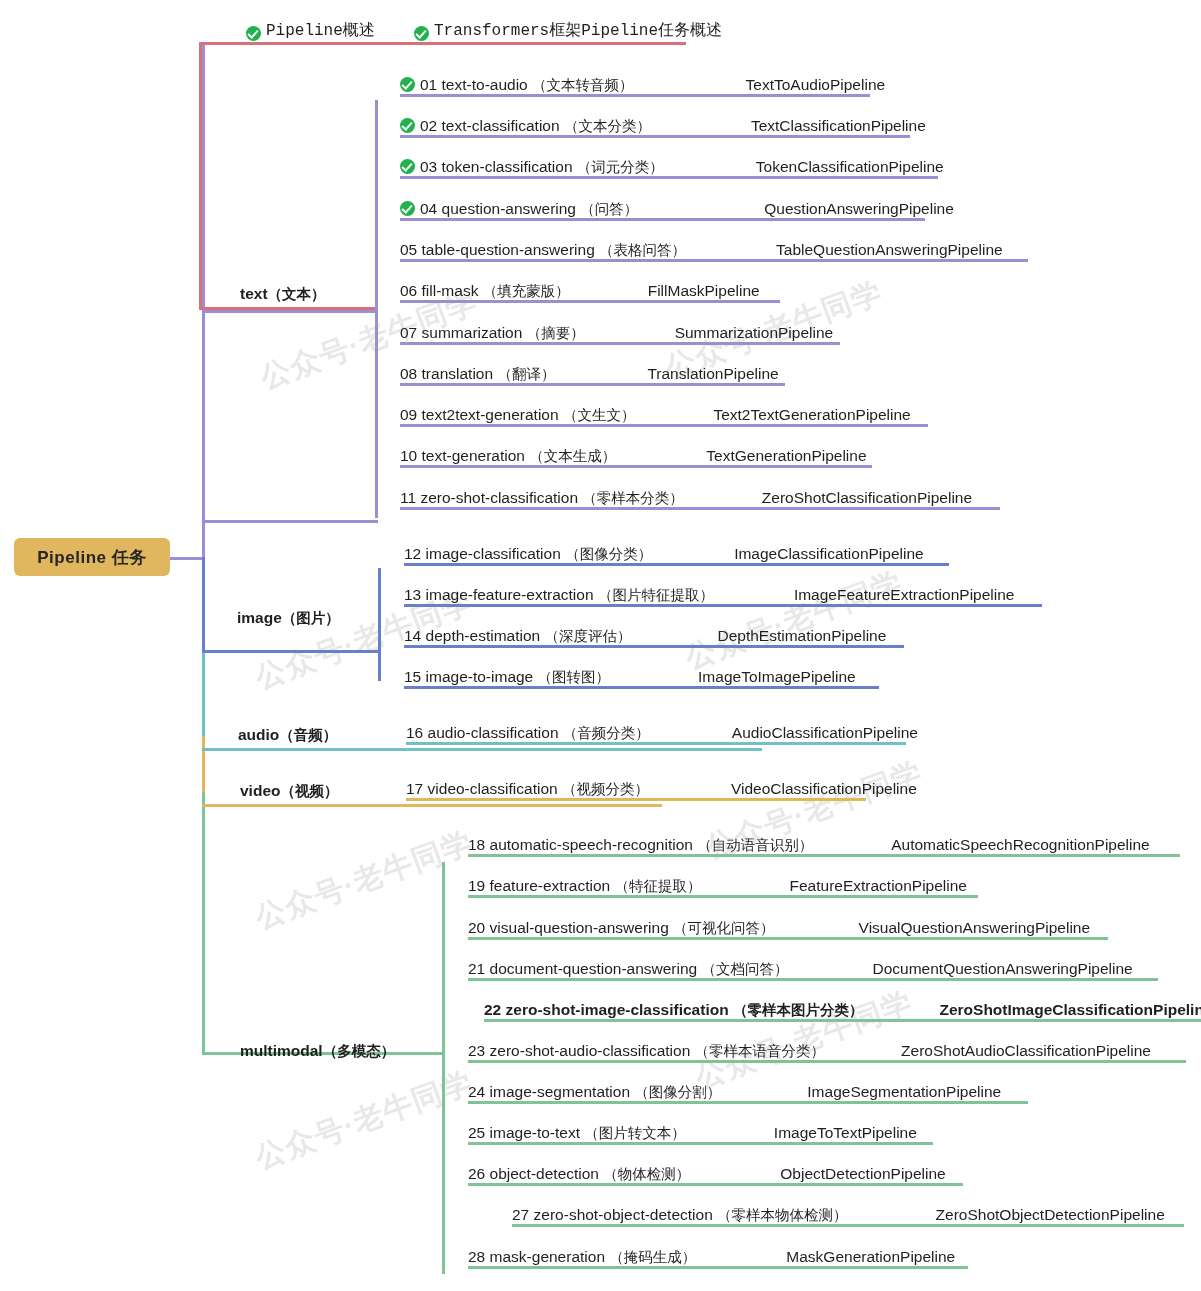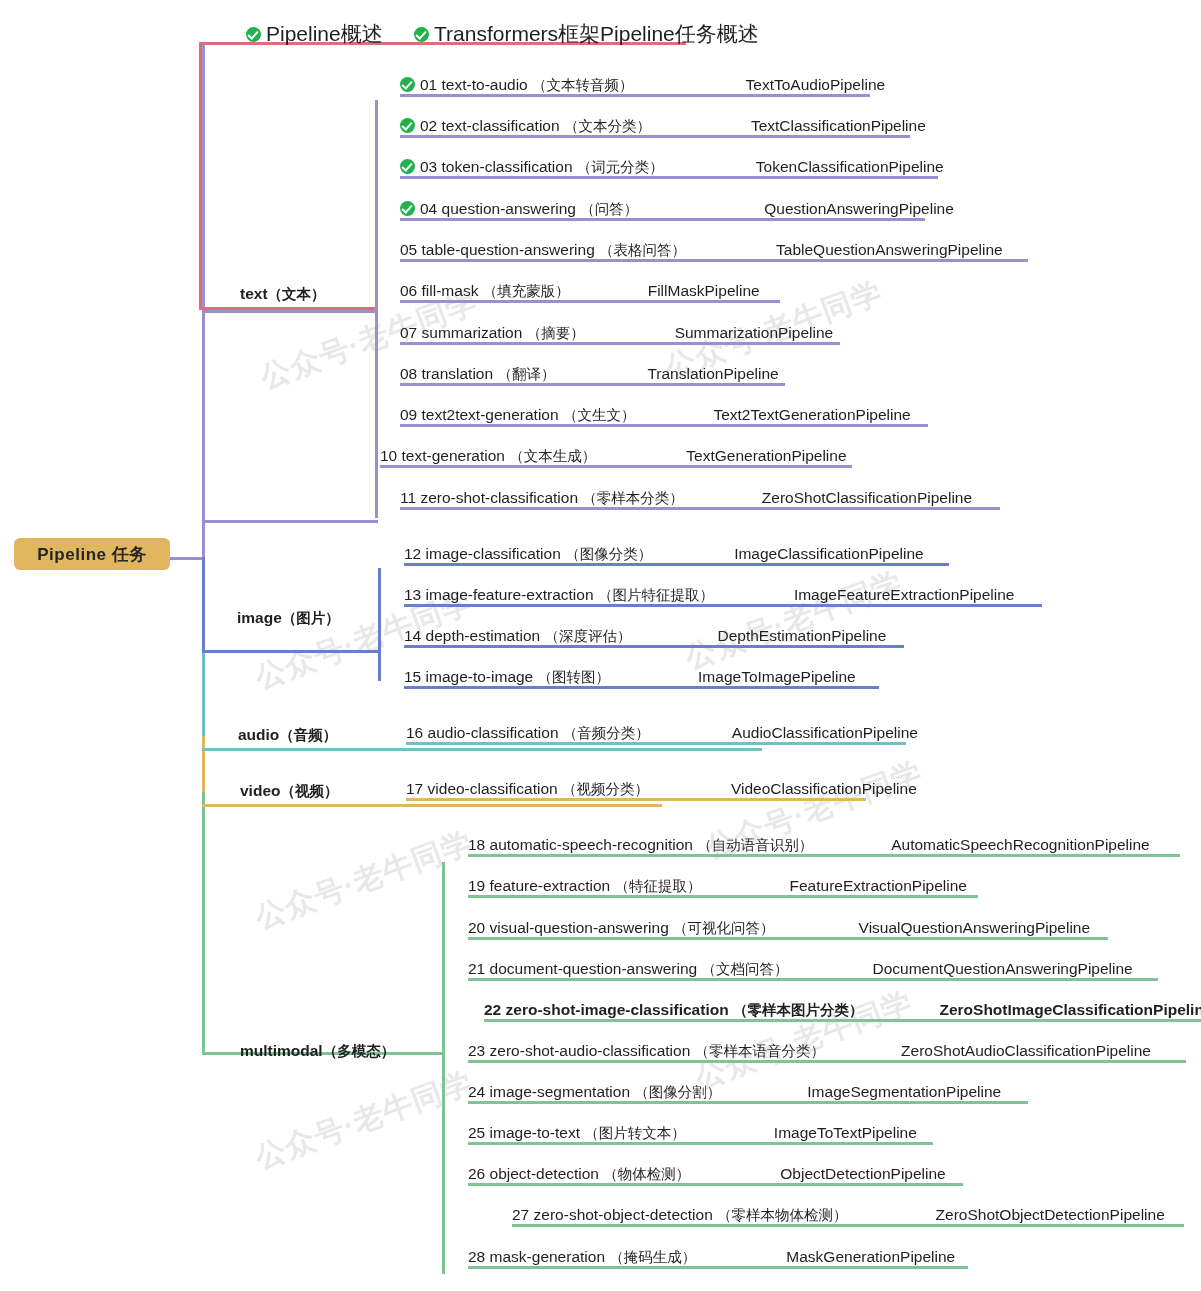--- a/index.html
+++ b/index.html
@@ -26,21 +26,21 @@
     white-space:nowrap;
     pointer-events:none;
     user-select:none;
     letter-spacing:1px;
   }
 
   
   #root-node{
     position:absolute;
     left:14px; top:538px;
-    width:156px; height:32px;
+    width:156px; height:38px;
     background:#e0b košt;
     background:#e0b75e;
     border-radius:6px;
     display:flex;align-items:center;justify-content:center;
     font-weight:700;font-size:17px;color:#262626;
     letter-spacing:.5px;
   }
 
   
   .ln{position:absolute;background:#9b8fd4;}
@@ -76,23 +76,24 @@
     font-size:15.5px;
     white-space:nowrap;
     color:#1f1f1f;
     z-index:3;
   }
   .cat .zh{font-weight:700;}
 
   
   .hdr{
     position:absolute;
-    display:flex;align-items:center;
-    font-size:21px;white-space:nowrap;
+    display:flex;align-items:flex-end;
+    font-size:16px;white-space:nowrap;
     z-index:4;
+    font-family:Liberation Mono, monospace;
   }
 
   
   .chk{
     display:inline-block;
     width:15px;height:15px;
     border-radius:50%;
     background:#22b14c;
     position:relative;
     margin-right:5px;
@@ -220,21 +221,21 @@
         <span class="leaf-label"><span>08 </span><span>translation </span><span class="zh">（翻译）</span></span>
         <span style="display: inline-block; width: 92px;"></span>
         <span class="leaf-cls">TranslationPipeline</span>
       </div>
       <div class="leaf" style="left: 400px; top: 406px;">
         <div class="ul" style="width: 528px; background: rgb(155, 143, 212);"></div>
         <span class="leaf-label"><span>09 </span><span>text2text-generation </span><span class="zh">（文生文）</span></span>
         <span style="display: inline-block; width: 78px;"></span>
         <span class="leaf-cls">Text2TextGenerationPipeline</span>
       </div>
-      <div class="leaf" style="left: 380px; top: 447px;">
+      <div class="leaf" style="left: 400px; top: 447px;">
         <div class="ul" style="width: 472px; background: rgb(155, 143, 212);"></div>
         <span class="leaf-label"><span>10 </span><span>text-generation </span><span class="zh">（文本生成）</span></span>
         <span style="display: inline-block; width: 90px;"></span>
         <span class="leaf-cls">TextGenerationPipeline</span>
       </div>
       <div class="leaf" style="left: 400px; top: 489px;">
         <div class="ul" style="width: 600px; background: rgb(155, 143, 212);"></div>
         <span class="leaf-label"><span>11 </span><span>zero-shot-classification </span><span class="zh">（零样本分类）</span></span>
         <span style="display: inline-block; width: 78px;"></span>
         <span class="leaf-cls">ZeroShotClassificationPipeline</span>

